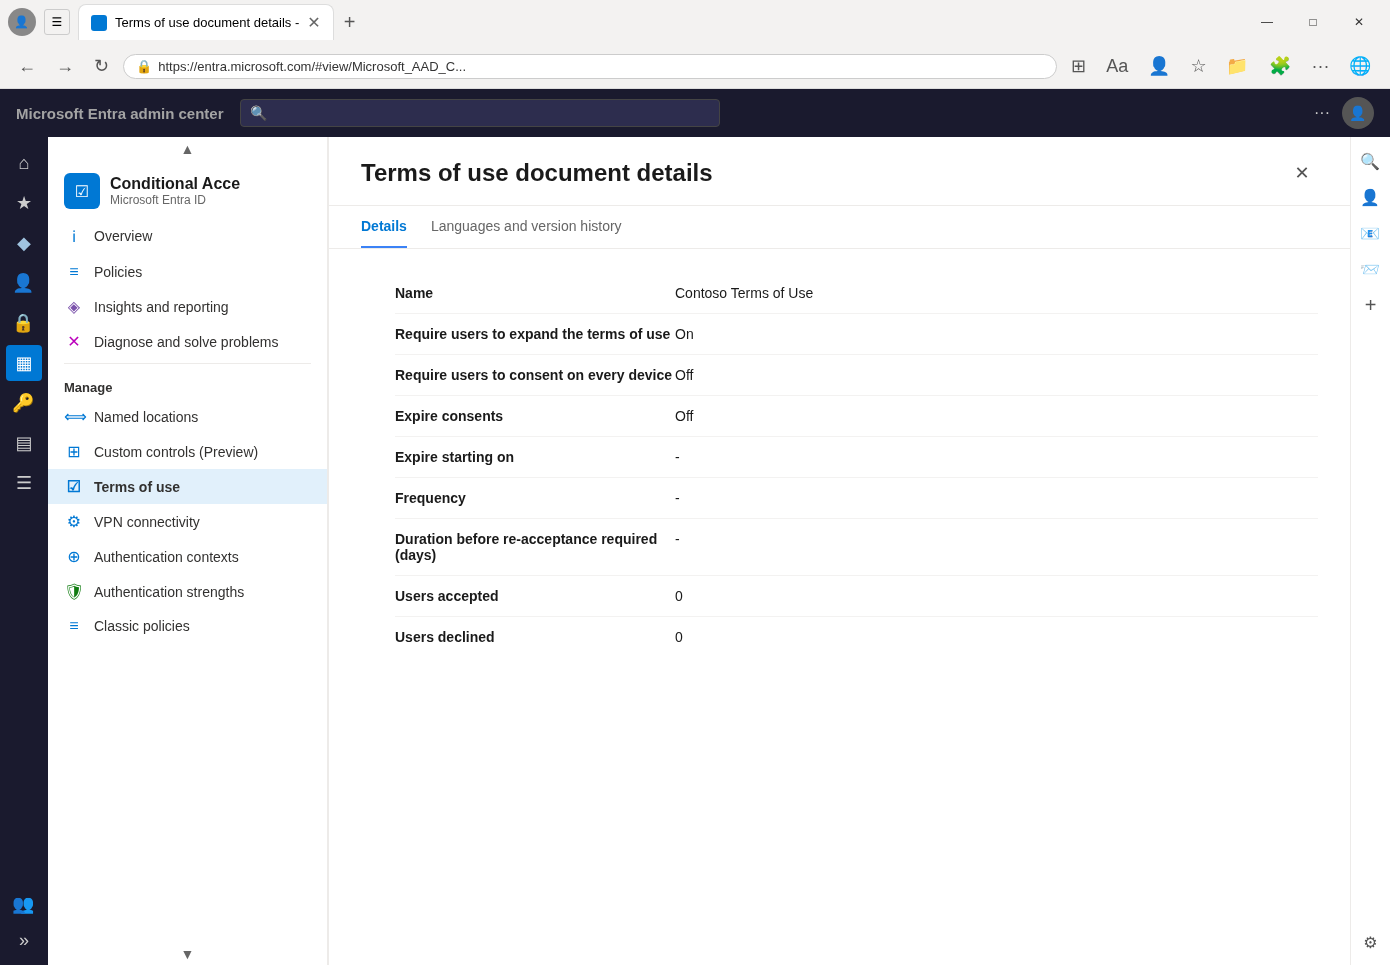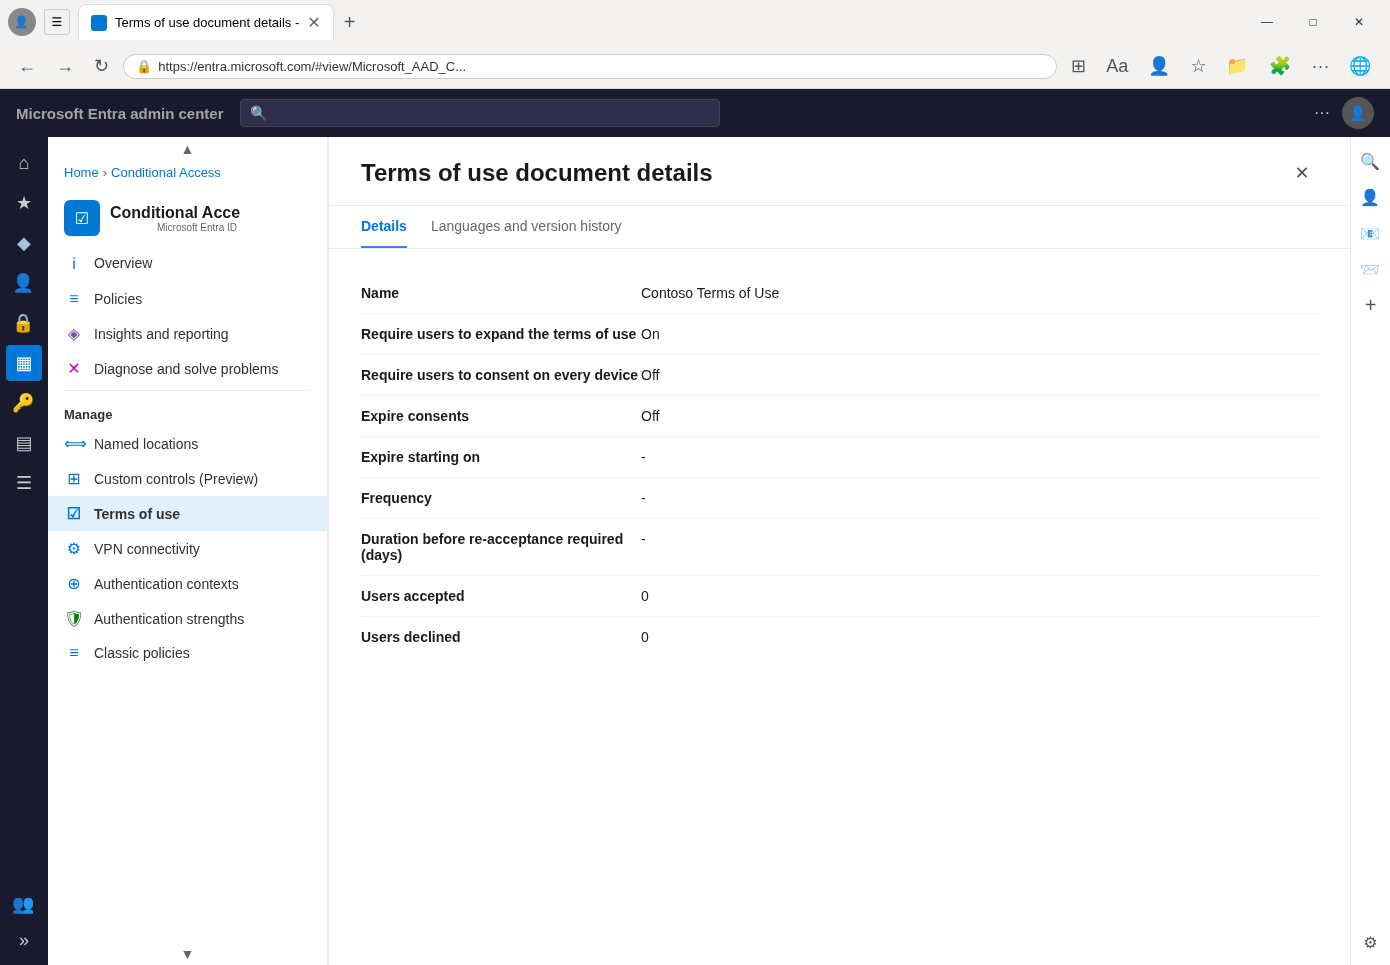--- a/index.html
+++ b/index.html
@@ -229,23 +229,22 @@
       justify-content: center;
       color: white;
       font-size: 16px;
     }
     .sidebar-app-name {
       font-size: 16px;
       font-weight: 600;
       color: #1a1a1a;
     }
     .sidebar-app-sub {
-      font-size: 10px;
+      font-size: 12px;
       color: #666;
-      margin-left: 47px;
     }
     .breadcrumb {
       padding: 4px 16px 8px;
       font-size: 13px;
       color: #0078d4;
       display: flex;
       align-items: center;
       gap: 4px;
     }
     .breadcrumb-home { color: #0078d4; cursor: pointer; }
@@ -342,20 +341,21 @@
       padding: 24px 32px;
       flex: 1;
       overflow-y: auto;
     }
     .detail-row {
       display: grid;
       grid-template-columns: 280px 1fr;
       padding: 12px 0;
       border-bottom: 1px solid #f3f2f1;
       align-items: start;
+      margin-left: 34px;
     }
     .detail-row:last-child { border-bottom: none; }
     .detail-label {
       font-size: 14px;
       font-weight: 600;
       color: #1a1a1a;
     }
     .detail-value {
       font-size: 14px;
       color: #1a1a1a;
@@ -456,25 +456,20 @@
       <div class="icon-sidebar-item">☰</div>
       <div class="icon-sidebar-bottom">
         <div class="icon-sidebar-item">👥</div>
         <div class="icon-sidebar-item">»</div>
       </div>
     </div>
 
     <div class="nav-sidebar">
       <div class="sidebar-scroll-btn">▲</div>
 
-      <div class="breadcrumb">
-        <span class="breadcrumb-home">Home</span>
-        <span class="breadcrumb-sep">›</span>
-        <span class="breadcrumb-current">Conditional Access</span>
-      </div>
 
       <div class="sidebar-header">
         <div class="sidebar-logo">
           <span>☑</span>
         </div>
         <div>
           <div class="sidebar-app-name">Conditional Acce</div>
           <div class="sidebar-app-sub">Microsoft Entra ID</div>
         </div>
       </div>

